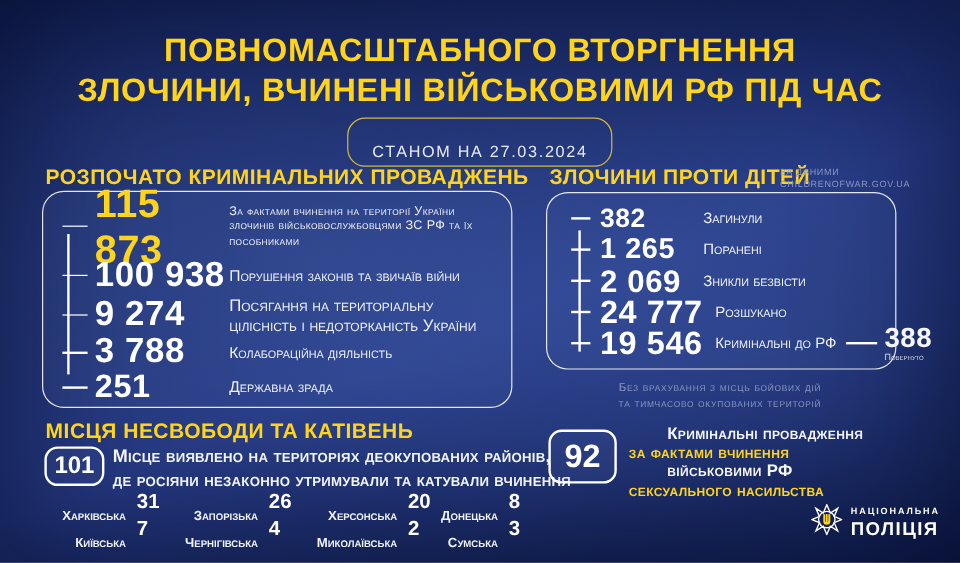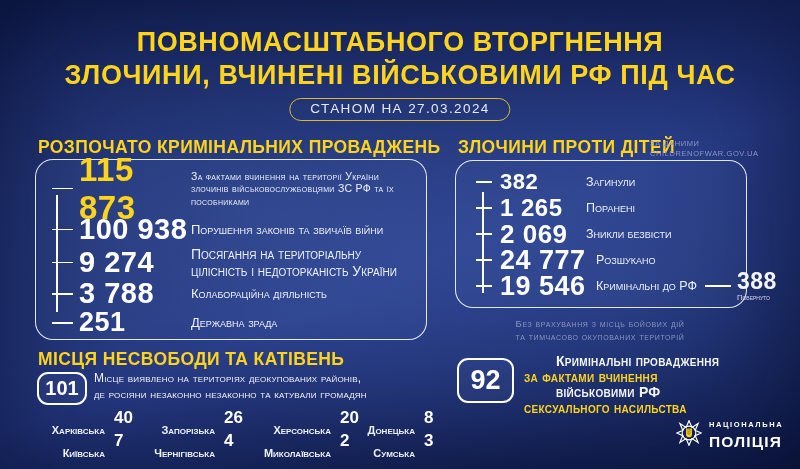--- a/index.html
+++ b/index.html
@@ -11,21 +11,21 @@
       radial-gradient(95% 80% at 78% 62%, rgba(60,88,175,0.30), rgba(60,88,175,0) 60%),
       linear-gradient(158deg, #0f1c4e 0%, #1a2b68 38%, #22357c 55%, #15245a 82%, #0d1945 100%);
     color:#f4f6fc;
   }
   .vignette { position:absolute; inset:0; box-shadow: inset 0 0 120px rgba(2,6,30,.55); pointer-events:none; }
 
   
   .title { position:absolute; top:26px; left:0; width:100%; text-align:center;
     color:#ffd41a; font-weight:800; font-size:27px; line-height:33px; letter-spacing:.6px; }
   .date-pill { position:absolute; top:98px; left:50%; transform:translateX(-50%);
-    border:1.5px solid #d9b92f; border-radius:15px; padding:2px 20px 4px;
+    border:1.5px solid #d9b92f; border-radius:15px; padding:20px 20px 4px;
     color:#e6eaf6; font-size:13.5px; letter-spacing:1.4px; white-space:nowrap; }
 
   
   .sec-heading { position:absolute; color:#ffd41a; font-weight:800; font-size:17.5px; letter-spacing:.4px; white-space:nowrap; }
 
   
   .stat-box { position:absolute; border:1.5px solid rgba(255,255,255,.88); border-radius:18px;
     background:rgba(88,115,190,0.10); }
   .box-left  { left:35px;  top:159px; width:390px; height:179px; }
   .box-right { left:455px; top:160px; width:290px; height:146px; }
@@ -72,22 +72,22 @@
     line-height:1.35; letter-spacing:.6px; }
   .footnote { position:absolute; left:455px; top:318px; width:290px; text-align:center;
     color:#8a95c2; font-size:9.5px; line-height:1.35; letter-spacing:.6px; font-variant:small-caps; }
 
   
   .count-badge { position:absolute; border:2.5px solid #fff; border-radius:11px;
     display:flex; align-items:center; justify-content:center; font-weight:800; color:#fff;
     background:rgba(88,115,190,0.12); }
   .badge-101 { left:37px; top:372px; width:46px; height:29px; font-size:20px; }
   .badge-92  { left:457px; top:358px; width:53px; height:41px; font-size:27px; }
-  .desc-101 { position:absolute; left:94px; top:371px; color:#f2f4fb; font-size:12px;
-    line-height:1.3; font-variant:small-caps; font-weight:400; letter-spacing:.2px; }
+  .desc-101 { position:absolute; left:94px; top:371px; color:#f2f4fb; font-size:15px;
+    line-height:1.3; font-variant:small-caps; font-weight:700; letter-spacing:.2px; }
 
   .region-grid { position:absolute; left:30px; top:406px; display:grid;
     grid-template-columns:104px 100px 106px 74px; grid-auto-rows:23px; column-gap:10px; }
   .region-cell { display:flex; align-items:center; justify-content:flex-end; gap:9px; }
   .region-name { font-variant:small-caps; font-size:11px; color:#eef1fa; font-weight:700; text-align:right;margin-top:24px; }
   .region-num { font-size:17px; font-weight:800; color:#fff; min-width:20px; }
 
   
   .sv-text { position:absolute; left:524px; top:354px; font-weight:800; font-size:14px;
     line-height:15.5px; font-variant:small-caps; letter-spacing:.3px; }
@@ -189,27 +189,27 @@
 
   <div class="footnote">
     <div>Без врахування з місць бойових дій</div>
     <div>та тимчасово окупованих територій</div>
   </div>
 
   <div class="sec-heading" style="left:38px; top:349px;">МІСЦЯ НЕСВОБОДИ ТА КАТІВЕНЬ</div>
   <div class="count-badge badge-101">101</div>
   <div class="desc-101">
     <div>Місце виявлено на територіях деокупованих районів,</div>
-    <div>де росіяни незаконно незаконно та катували громадян</div>
+    <div>де росіяни незаконно утримували та катували вчинення</div>
   </div>
 
   <div class="region-grid">
     <div class="region-cell">
       <span class="region-name">Харківська</span>
-      <span class="region-num">40</span>
+      <span class="region-num">31</span>
     </div>
     <div class="region-cell">
       <span class="region-name">Запорізька</span>
       <span class="region-num">26</span>
     </div>
     <div class="region-cell">
       <span class="region-name">Херсонська</span>
       <span class="region-num">20</span>
     </div>
     <div class="region-cell">

